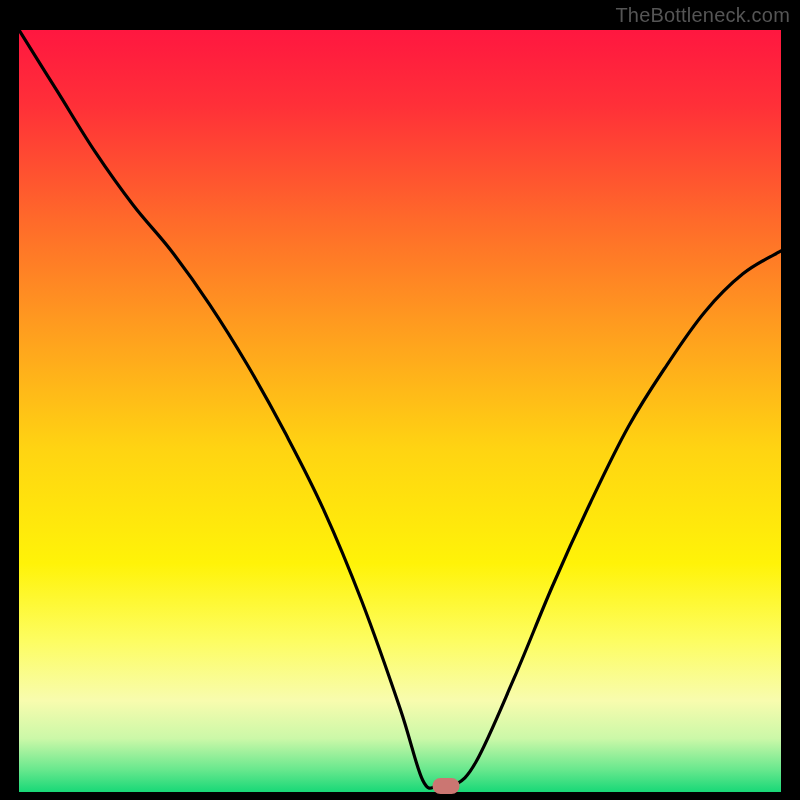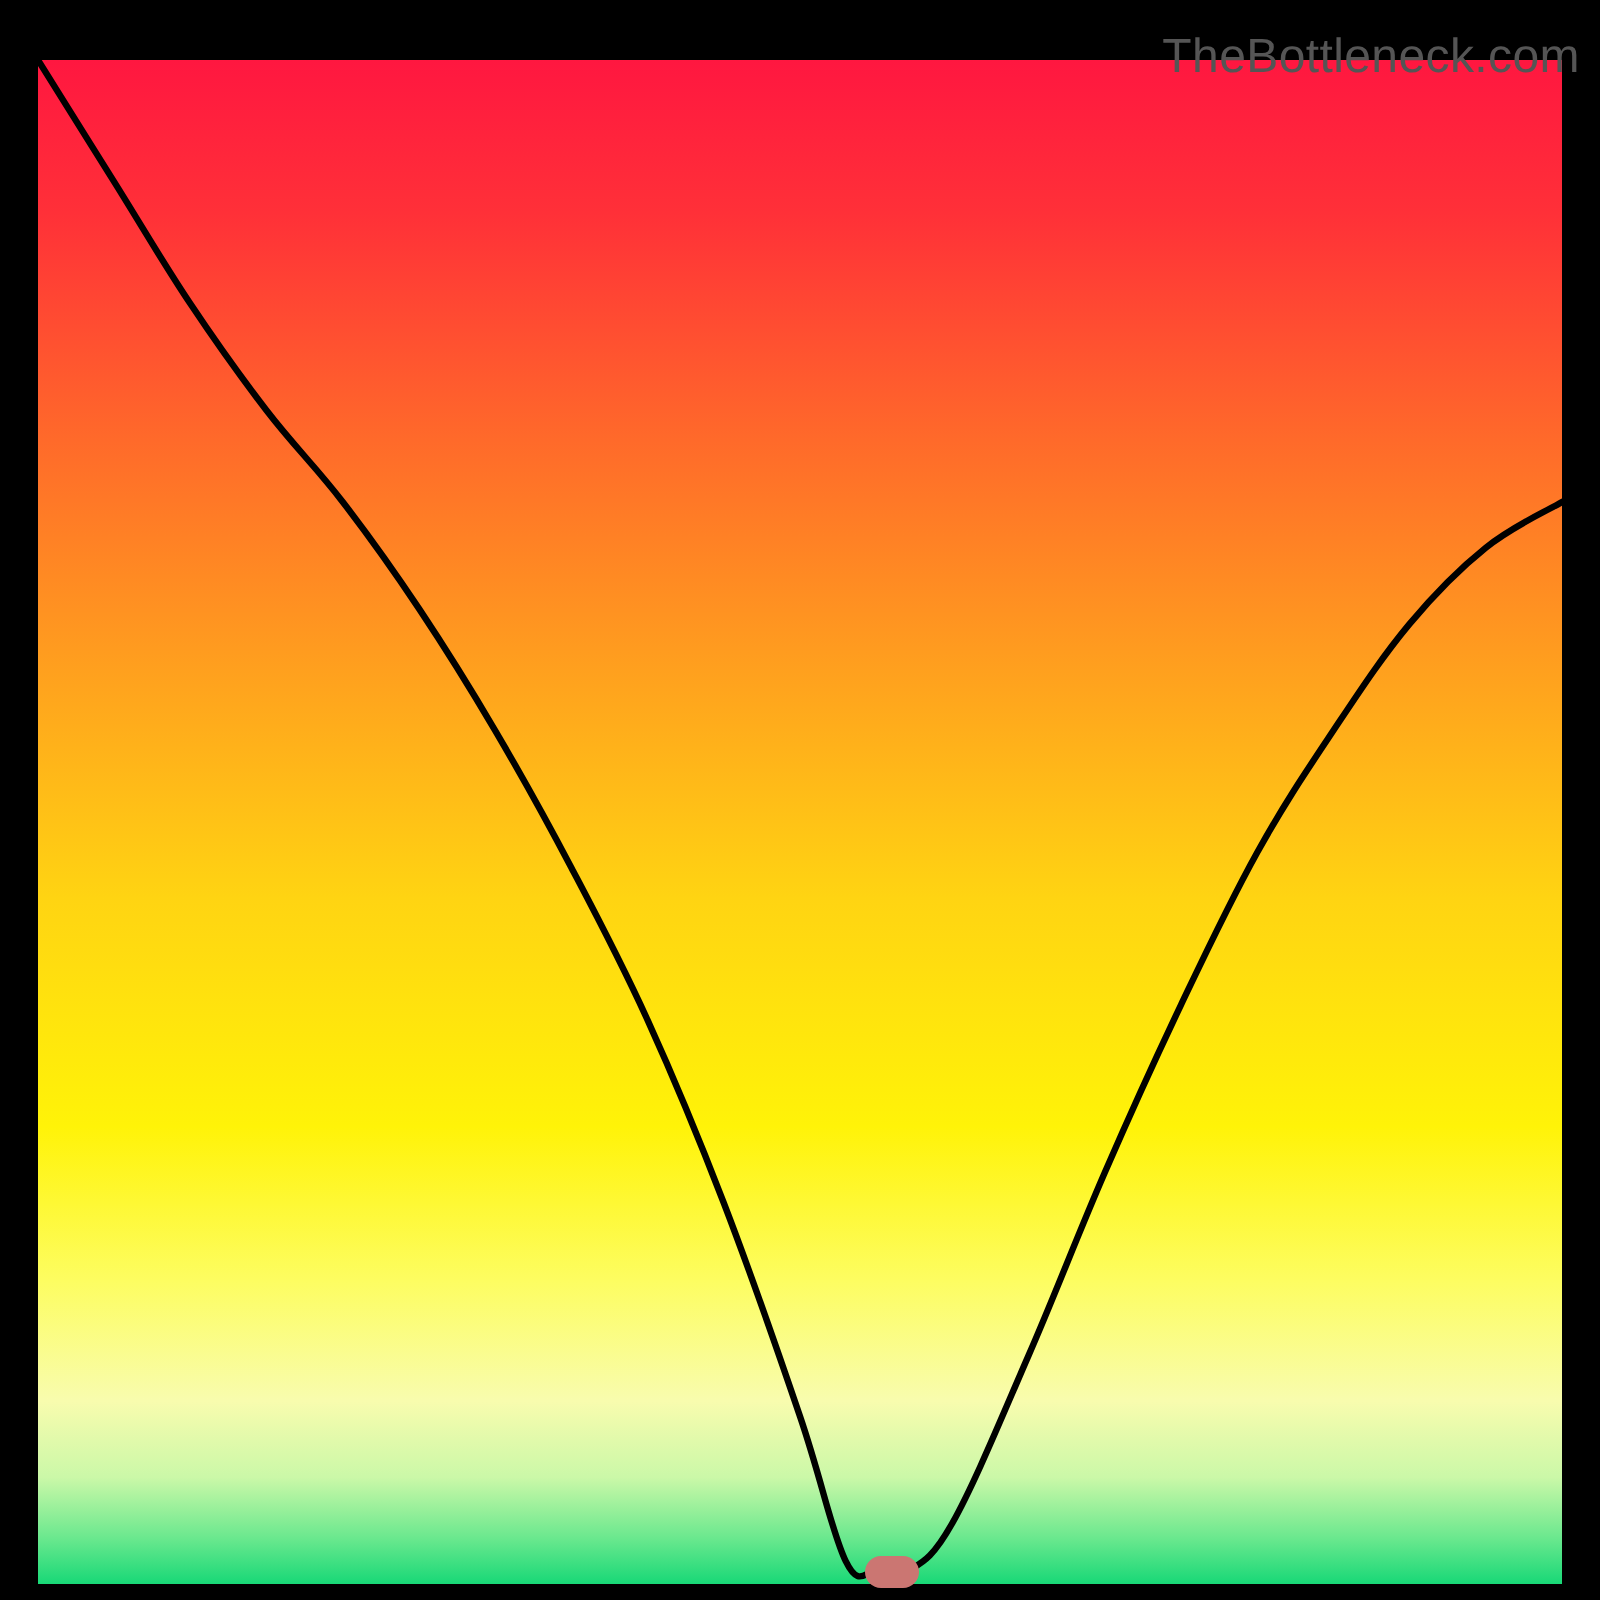--- a/index.html
+++ b/index.html
@@ -9,25 +9,24 @@
     height: 800px;
     background: #000;
     font-family: Arial, Helvetica, sans-serif;
     overflow: hidden;
   }
   .watermark {
     position: absolute;
     top: 4px;
     right: 10px;
     color: #555;
-    font-size: 24px;
+    font-size: 20px;
     font-weight: 500;
     z-index: 10;
     letter-spacing: 0.2px;
-    margin-top: 11px;
   }
   .frame {
     position: absolute;
     top: 30px;
     left: 19px;
     width: 762px;
     height: 762px;
     background: #000;
   }
   .plot-area {

